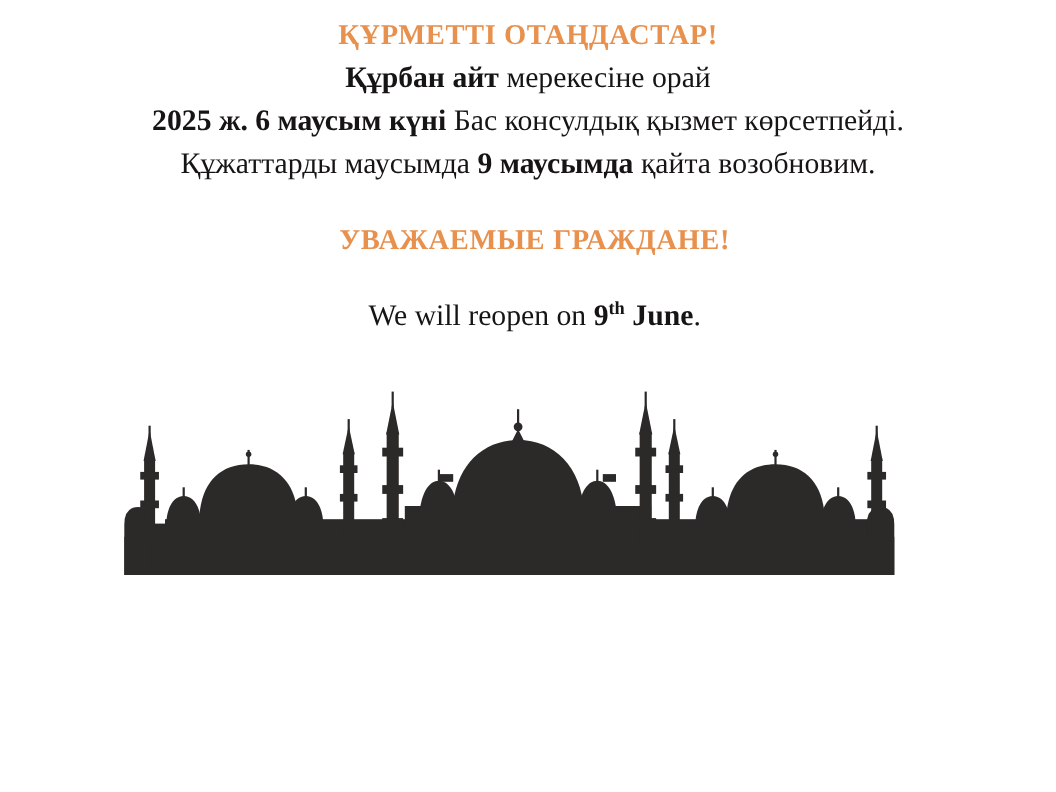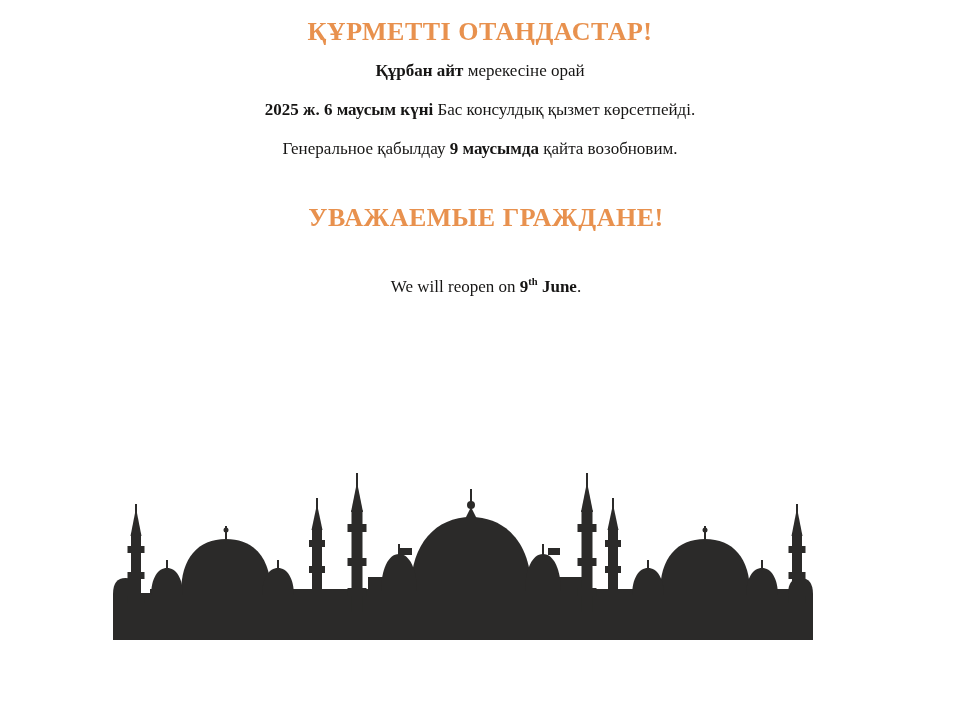--- a/index.html
+++ b/index.html
@@ -1,40 +1,40 @@
 <!DOCTYPE html>
 <html><head>
 <meta charset="utf-8">
 <style>
   * { box-sizing: border-box; }
   html, body { margin: 0; padding: 0; background: #ffffff; }
   .page {
     position: relative;
     width: 960px;
-    height: 640px;
+    height: 523px;
     background: #ffffff;
     overflow: hidden;
     font-family: "Liberation Serif", "DejaVu Serif", serif;
   }
   .notice {
     padding-top: 12px;
     text-align: center;
   }
   .section + .section { margin-top: 30px; padding-left: 12px; }
   .heading {
     margin: 0;
     font-weight: bold;
     font-size: 26px;
     line-height: 39px;
     color: #E8914E;
     letter-spacing: 0.5px;
   }
   .line {
     margin: 0;
-    font-size: 17px;
+    font-size: 27px;
     line-height: 39px;
     color: #161514;
   }
   .line .b, .line sup.b { font-weight: bold; }
   .line sup { font-size: 62%; line-height: 0; }
   .mosque {
     position: absolute;
     left: 0;
     bottom: 0;
     width: 960px;
@@ -47,21 +47,21 @@
 
 <div class="page">
 
   <main class="notice">
 
     <section class="section">
       <p class="heading">ҚҰРМЕТТІ ОТАҢДАСТАР!</p>
       <div class="lines">
           <p class="line"><span class="b">Құрбан айт</span><span> мерекесіне орай</span></p>
           <p class="line"><span class="b">2025 ж. 6 маусым күні</span><span> Бас консулдық қызмет көрсетпейді.</span></p>
-          <p class="line"><span>Генеральное қабылдау </span><span class="b">9 маусымда</span><span> қайта возобновим.</span></p>
+          <p class="line"><span>Құжаттарды маусымда </span><span class="b">9 маусымда</span><span> қайта возобновим.</span></p>
         </div>
     </section>
 
     <section class="section">
       <p class="heading">УВАЖАЕМЫЕ ГРАЖДАНЕ!</p>
     </section>
 
     <section class="section">
       <div class="lines">
           <p class="line"><span>We will reopen on </span><span class="b">9</span><sup class="b">th</sup><span class="b"> June</span><span>.</span></p>

